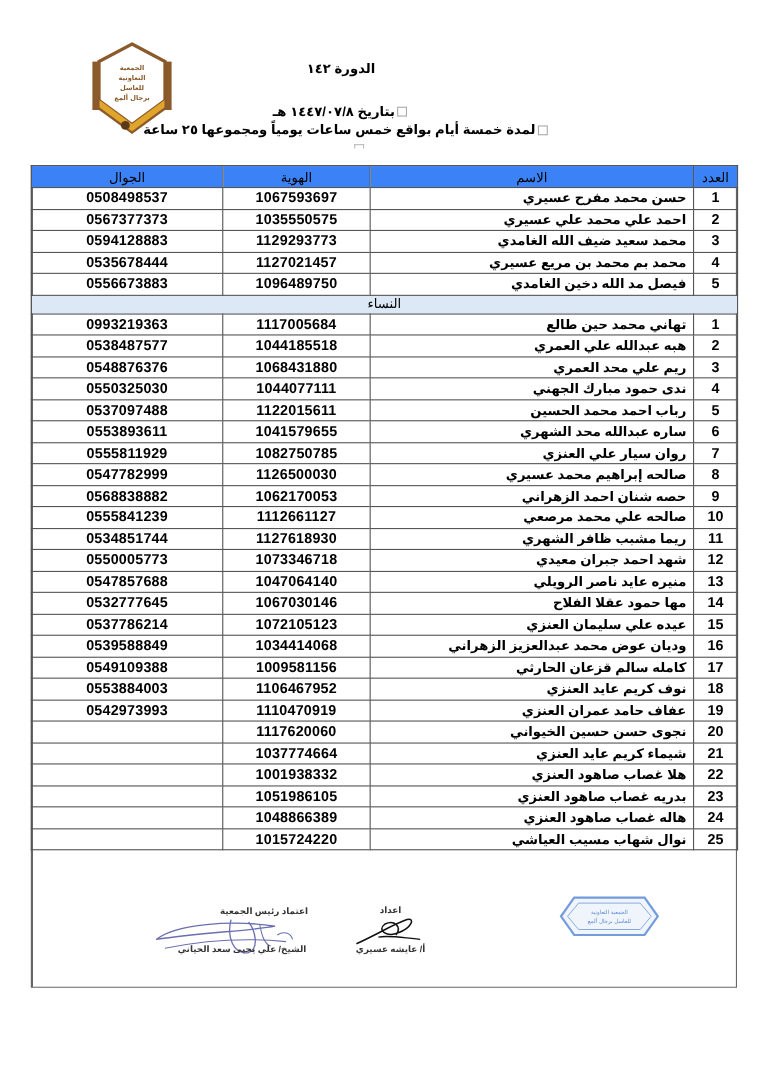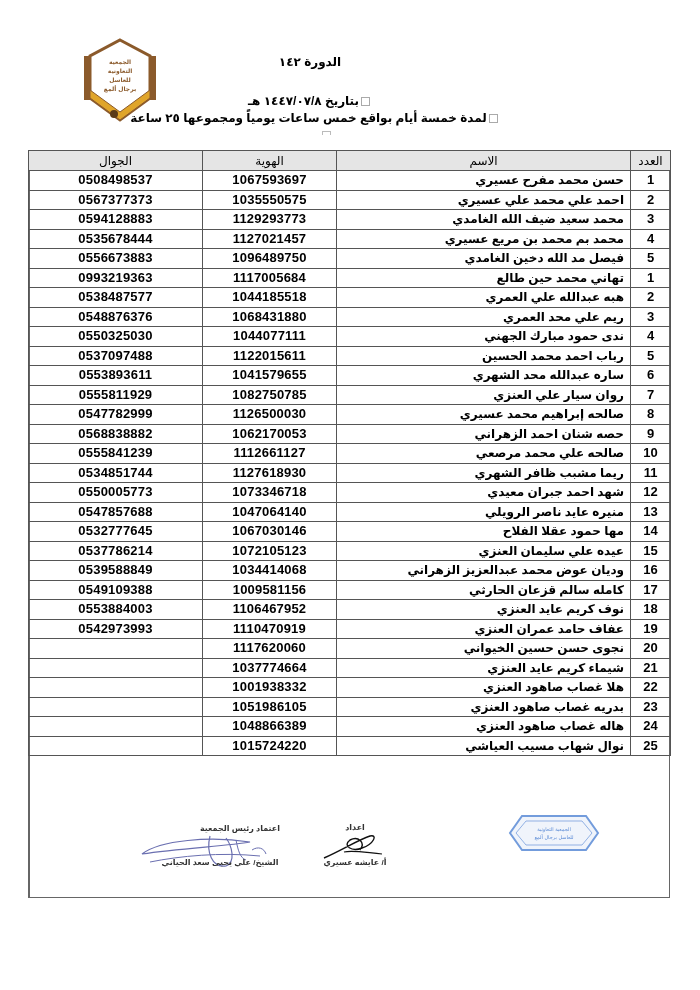--- a/index.html
+++ b/index.html
@@ -13,21 +13,21 @@
   .line2 { position:absolute; top:111px; left:0; width:700px; text-align:center;
            font-size:12px; font-weight:bold; direction:rtl; margin-left:-35px; }
   .box { display:inline-block; width:7px; height:7px; border:1px solid #aaa; vertical-align:middle; margin:0 2px; }
   .small-mark { position:absolute; left:322px; top:131px; width:7px; height:3px; border:1px solid #bbb; border-bottom:none; }
   .sheet { position:absolute; left:28px; top:150px; width:642px; height:748px;
            border:1px solid #666; border-left:2px solid #666; box-sizing:border-box; }
   table { position:absolute; left:28px; top:150px; width:642px; border-collapse:collapse;
           direction:rtl; table-layout:fixed; }
   td, th { border:1px solid #555; padding:0 6px; height:18.5px; line-height:18px;
            font-size:12px; white-space:nowrap; overflow:hidden; }
-  th { background:#e5e5e5; font-weight:normal; height:19px; text-align:center; }
+  th { background:#3b82f6; font-weight:normal; height:19px; text-align:center; }
   .sec td { background:#dce8f5; text-align:center; height:16px; line-height:15px; }
   td.num { text-align:center; font-weight:bold; font-size:13px; }
   td.name { text-align:right; font-weight:bold;margin-top:45px; }
   td.id, td.phone { text-align:center; font-weight:bold; font-size:13px; letter-spacing:0.2px;margin-top:17px; }
   .footer { position:absolute; left:0; top:0; width:700px; height:990px; pointer-events:none; }
   .sig-label { position:absolute; font-size:8px; font-weight:bold; direction:rtl; color:#333; }
   .sig { position:absolute; }
   .stamp { position:absolute; left:508px; top:812px; width:92px; height:42px; }
 </style>
 </head>
@@ -95,20 +95,23 @@
         <td class="name">محمد بم محمد بن مريع عسيري</td>
         <td class="id">1127021457</td>
         <td class="phone">0535678444</td>
       </tr>
       <tr>
         <td class="num">5</td>
         <td class="name">فيصل مد الله دخين الغامدي</td>
         <td class="id">1096489750</td>
         <td class="phone">0556673883</td>
       </tr>
+      <tr class="sec">
+        <td colspan="4">النساء</td>
+      </tr>
       <tr>
         <td class="num">1</td>
         <td class="name">تهاني محمد حين طالع</td>
         <td class="id">1117005684</td>
         <td class="phone">0993219363</td>
       </tr>
       <tr>
         <td class="num">2</td>
         <td class="name">هبه عبدالله علي العمري</td>
         <td class="id">1044185518</td>

